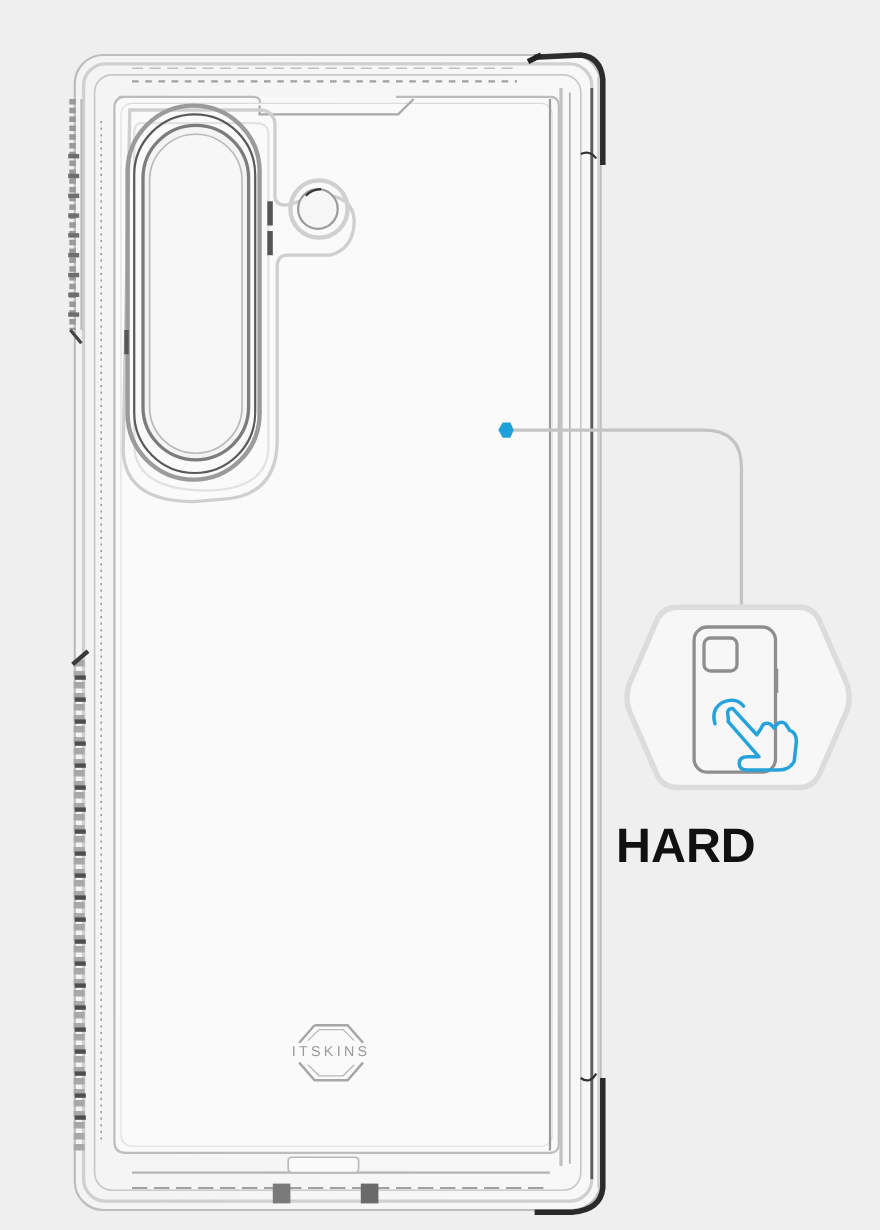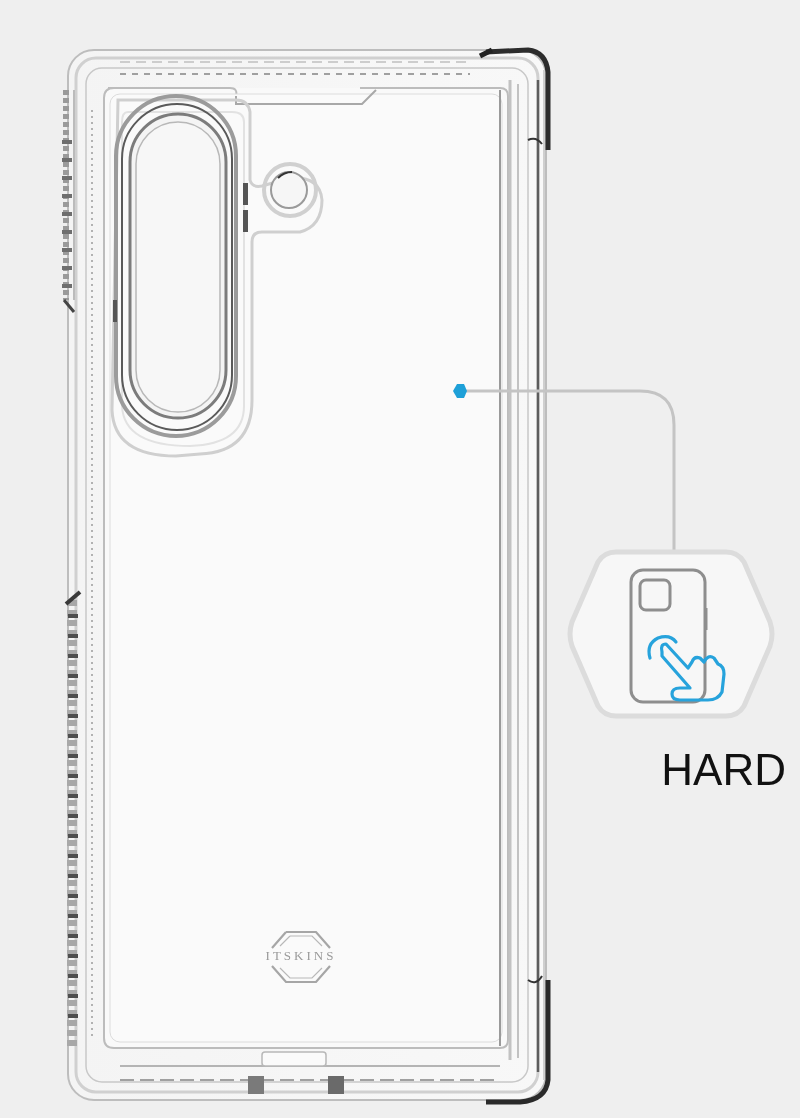--- a/index.html
+++ b/index.html
@@ -7,29 +7,29 @@
     width: 800px; height: 1118px; overflow: hidden;
     background: #efefef;
     font-family: "Liberation Sans", sans-serif;
     position: relative;
   }
   .stage { position: absolute; left: 0; top: 0; width: 800px; height: 1118px; }
   .case-svg { position: absolute; left: 0; top: 0; }
   .feature-icon { position: absolute; left: 566px; top: 548px; width: 210px; height: 172px; }
   .feature-label {
     position: absolute; left: 560px; top: 748px; width: 226px;
-    text-align: right; color: #111;
+    text-align: left; color: #111;
     font-family: "Liberation Sans", sans-serif;
-    font-weight: 400; font-size: 44px; line-height: 44px; letter-spacing: 0px;
+    font-weight: 700; font-size: 44px; line-height: 44px; letter-spacing: 0px;
   }
   .feature-label span { display: block; }
   .brand-logo { position: absolute; left: 246px; top: 926px; width: 110px; height: 62px; }
   .brand-text {
     position: absolute; left: 246px; top: 948px; width: 110px; text-align: center;
-    font-family: Liberation Serif, serif; font-size: 13px; letter-spacing: 3px;
+    font-family: Liberation Sans, sans-serif; font-size: 13px; letter-spacing: 3px;
     color: #9a9a9a; font-weight: 400;
   }
 </style>
 </head>
 <body>
 
 <div class="stage">
 
   <svg class="case-svg" width="800" height="1118" viewBox="0 0 800 1118" xmlns="http://www.w3.org/2000/svg">
     <defs>

